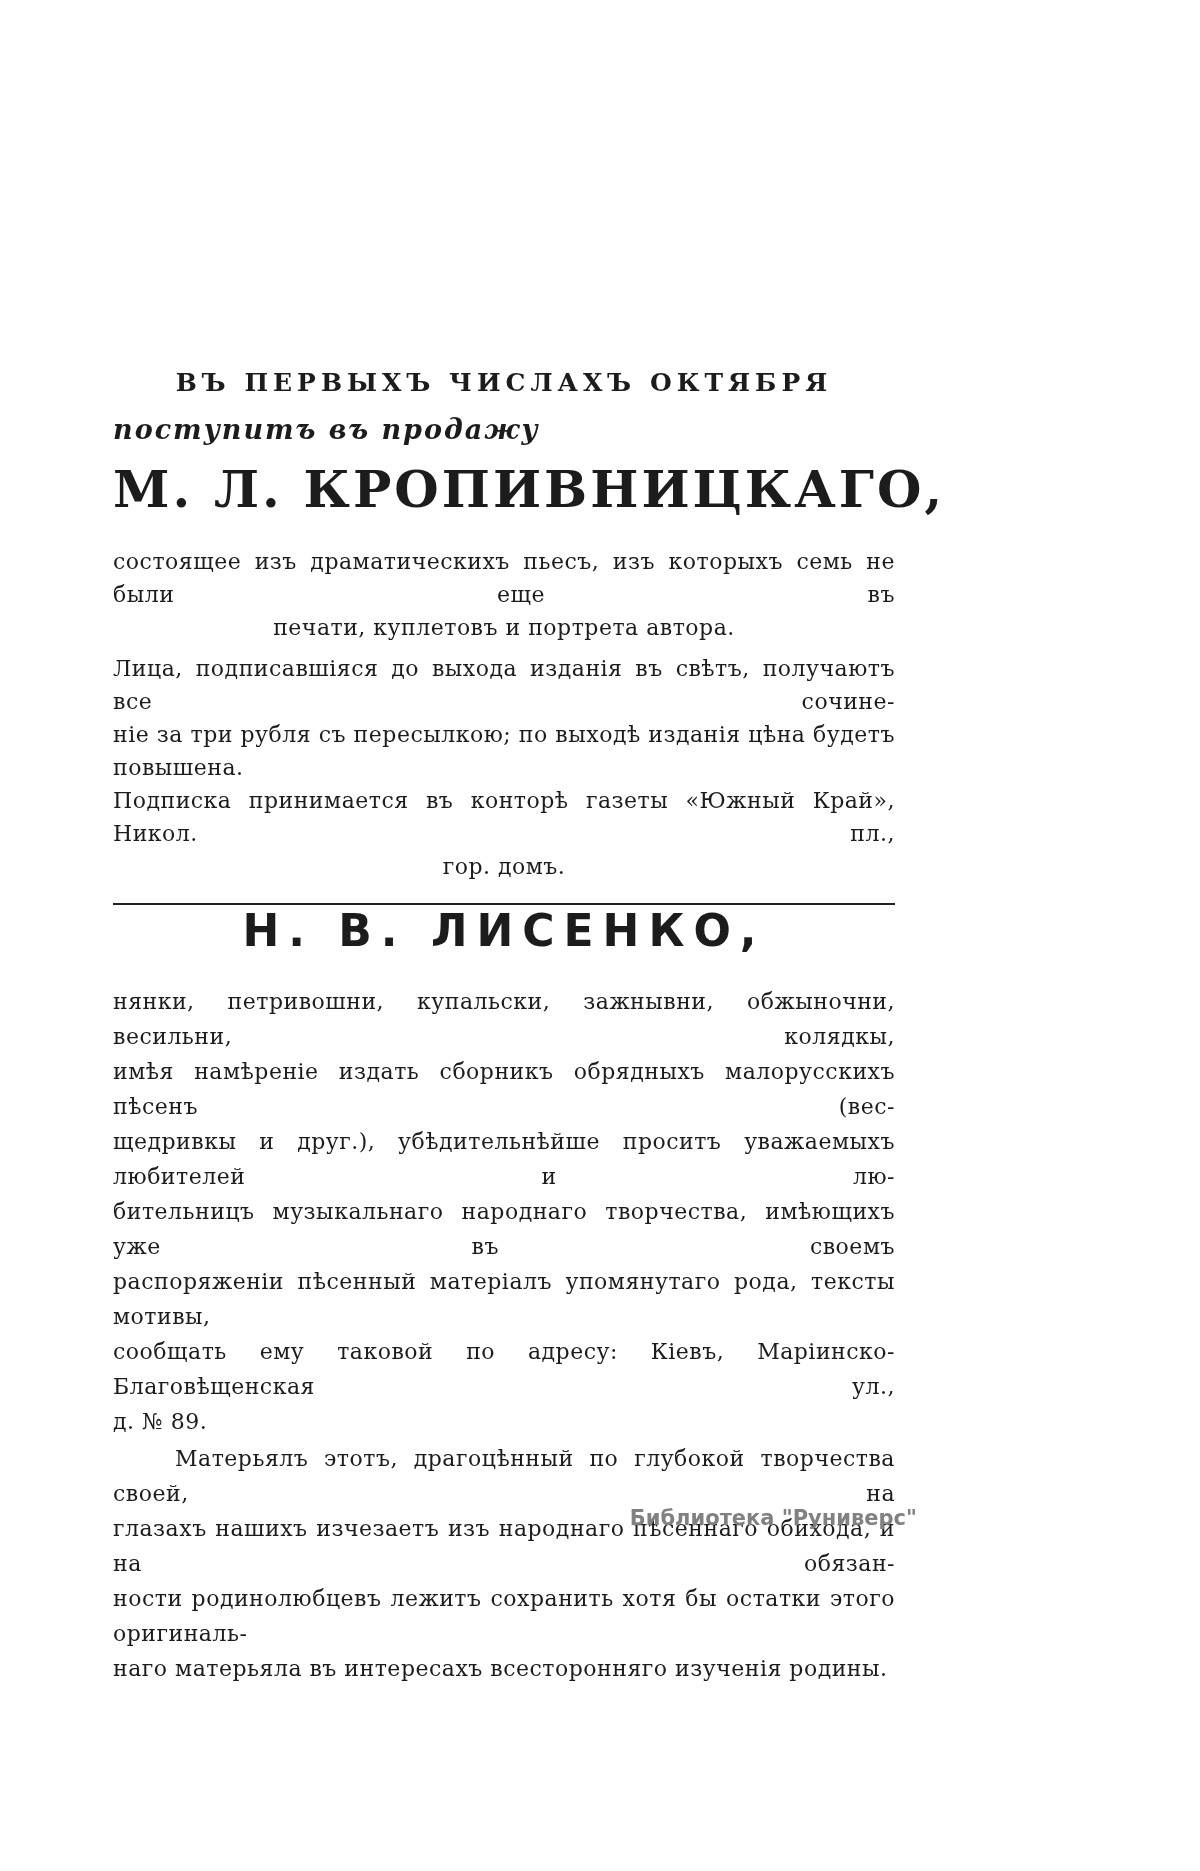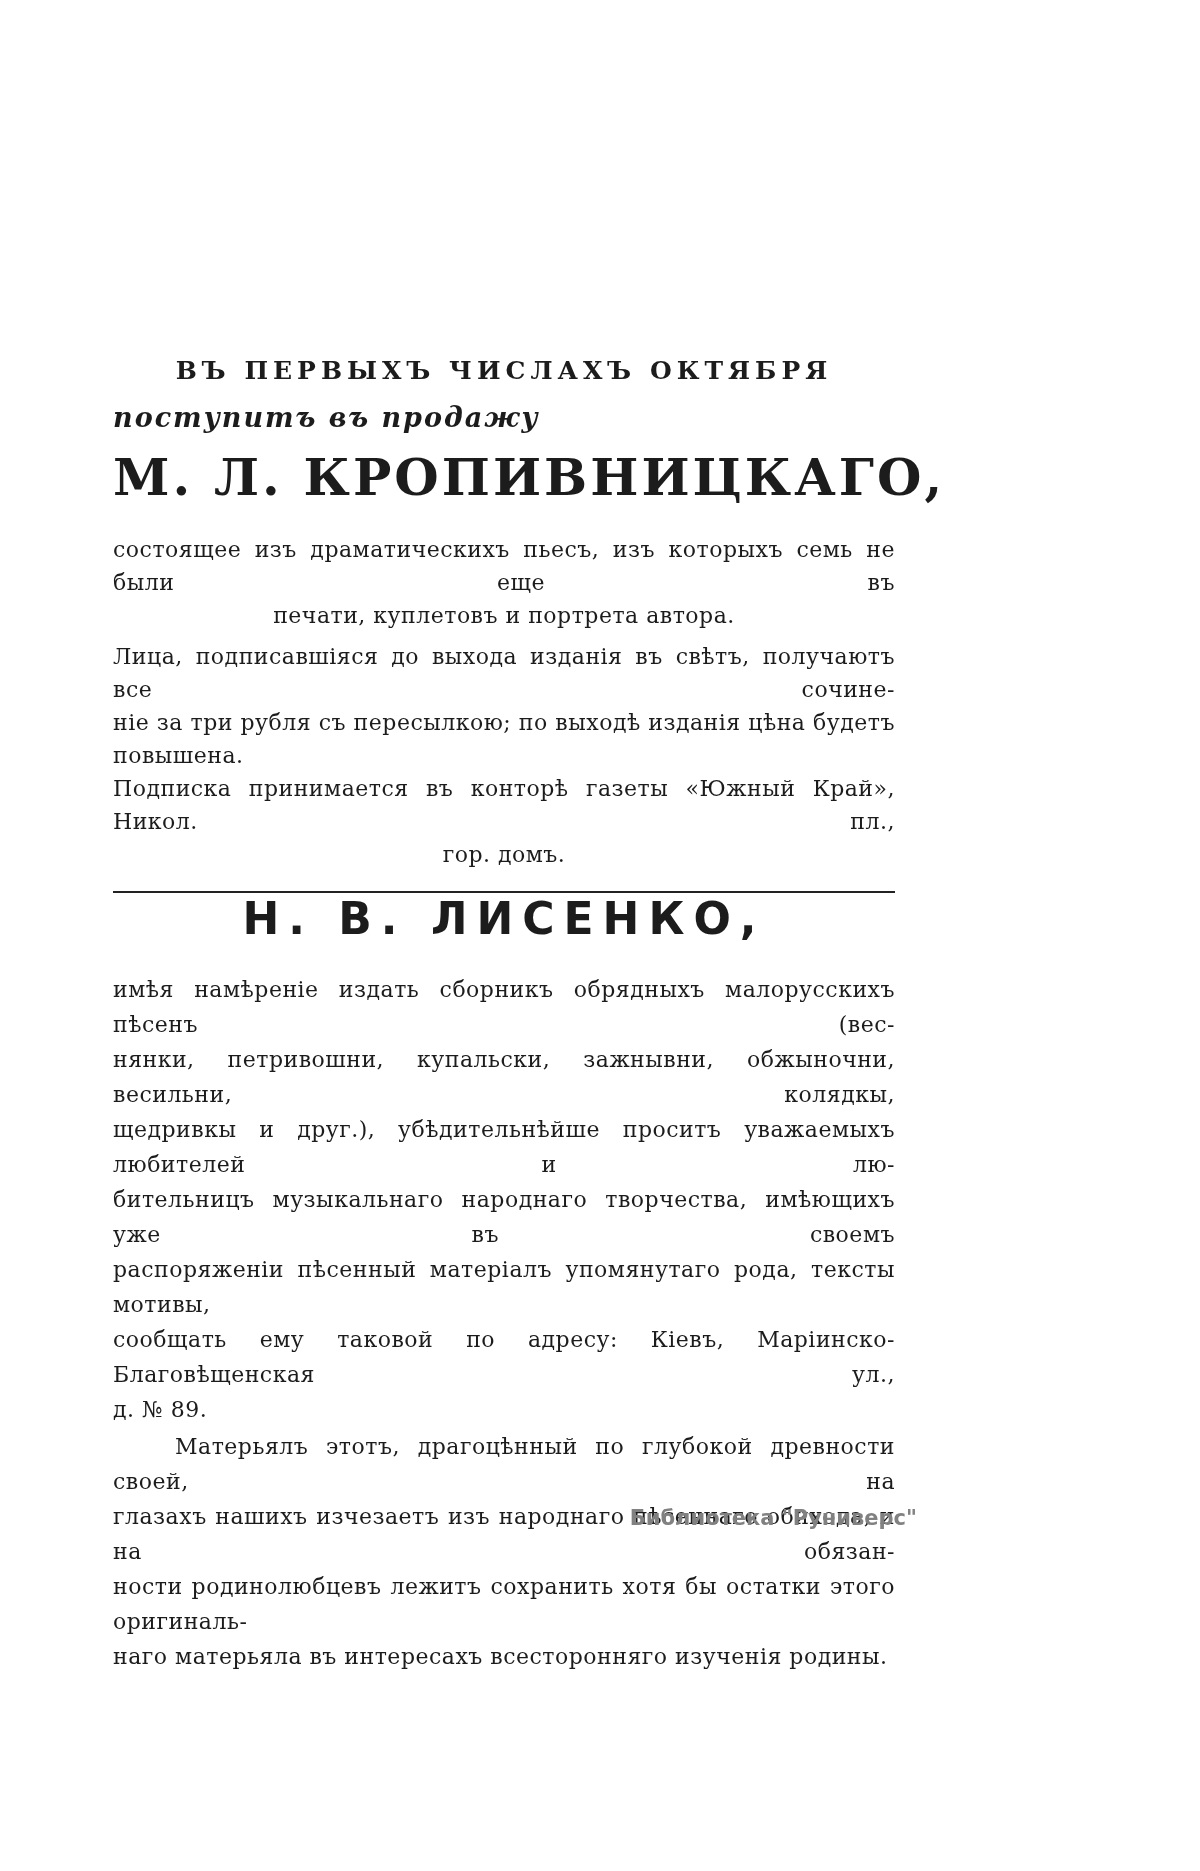--- a/index.html
+++ b/index.html
@@ -8,21 +8,21 @@
     width: 1200px;
     height: 1871px;
     background: #ffffff;
     font-family: "DejaVu Serif", serif;
     color: #1c1c1c;
     overflow: hidden;
   }
   .content {
     position: absolute;
     left: 113px;
-    top: 356px;
+    top: 368px;
     width: 782px;
   }
   .h-date {
     text-align: center;
     font-size: 25px;
     font-weight: bold;
     letter-spacing: 5px;
   }
   .h-sale {
     font-size: 27px;
@@ -118,31 +118,31 @@
     <div class="para m-sub center-last">
         <div class="tline">Подписка принимается въ конторѣ газеты «Южный Край», Никол. пл.,</div>
         <div class="tline last">гор. домъ.</div>
       </div>
 
     <hr class="rule">
 
     <div class="h-lysenko">Н. В. ЛИСЕНКО,</div>
 
     <div class="para m-appeal">
+        <div class="tline">нянки, петривошни, купальски, зажнывни, обжыночни, весильни, колядкы,</div>
         <div class="tline">имѣя намѣреніе издать сборникъ обрядныхъ малорусскихъ пѣсенъ (вес-</div>
-        <div class="tline">нянки, петривошни, купальски, зажнывни, обжыночни, весильни, колядкы,</div>
         <div class="tline">щедривкы и друг.), убѣдительнѣйше проситъ уважаемыхъ любителей и лю-</div>
         <div class="tline">бительницъ музыкальнаго народнаго творчества, имѣющихъ уже въ своемъ</div>
         <div class="tline">распоряженіи пѣсенный матеріалъ упомянутаго рода, тексты мотивы,</div>
         <div class="tline">сообщать ему таковой по адресу: Кіевъ, Маріинско-Благовѣщенская ул.,</div>
         <div class="tline last">д. № 89.</div>
       </div>
 
     <div class="para m-note indent-first">
-        <div class="tline">Матерьялъ этотъ, драгоцѣнный по глубокой древности своей, на</div>
+        <div class="tline">Матерьялъ этотъ, драгоцѣнный по глубокой творчества своей, на</div>
         <div class="tline">глазахъ нашихъ изчезаетъ изъ народнаго пѣсеннаго обихода, и на обязан-</div>
         <div class="tline">ности родинолюбцевъ лежитъ сохранить хотя бы остатки этого оригиналь-</div>
         <div class="tline last">наго матерьяла въ интересахъ всесторонняго изученія родины.</div>
       </div>
 
   </div>
 
   <div class="watermark">Библиотека "Руниверс"</div>
 </div>
 

